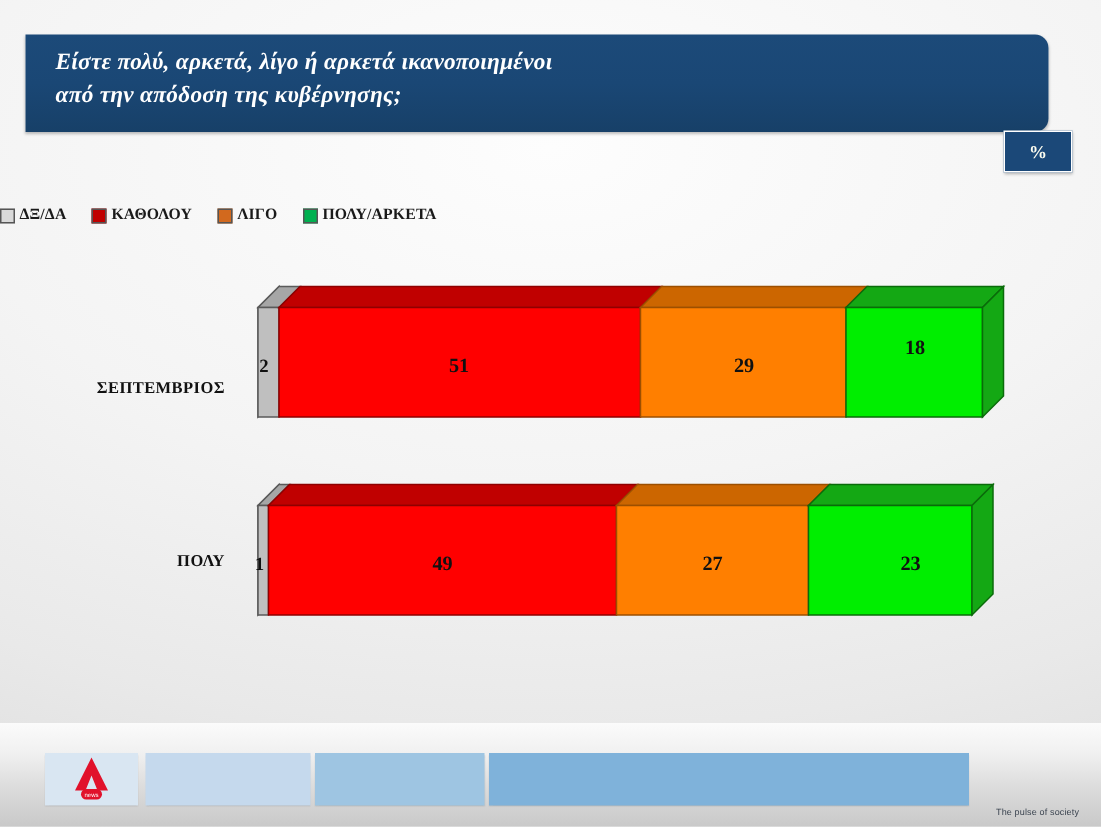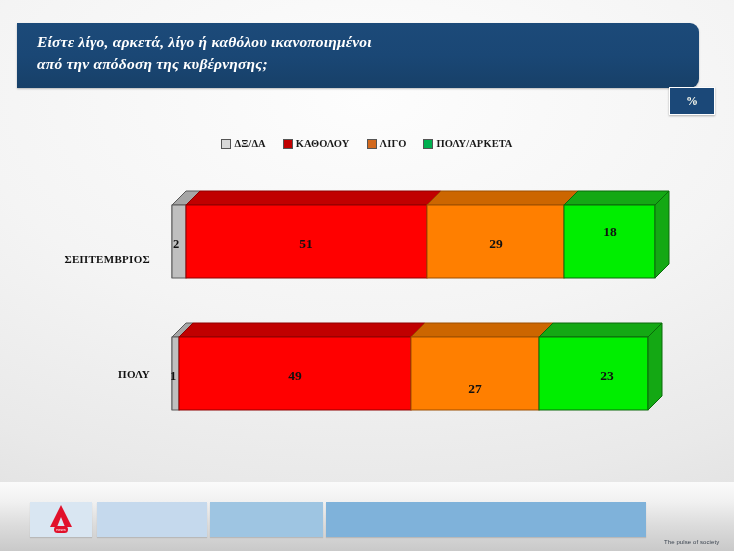--- a/index.html
+++ b/index.html
@@ -38,21 +38,21 @@
     box-shadow:0 1px 2px rgba(0,0,0,.3);
     display:flex;align-items:center;justify-content:center;
   }
   .pct-badge span{
     color:#fdfdf0;font-size:12px;font-weight:bold;
     font-family:"Liberation Serif", serif;
   }
   
   .legend{
     position:absolute;left:0;top:138px;width:734px;
-    display:flex;justify-content:center;align-items:center;gap:17px;
+    display:flex;align-items:center;gap:17px;
   }
   .legend-item{display:flex;align-items:center;gap:3px;}
   .legend-swatch{
     width:8px;height:8px;display:inline-block;
     border:1px solid #555;
   }
   .legend-label{
     font-family:"Liberation Serif", serif;
     font-size:10.5px;font-weight:bold;color:#1a1a1a;
     letter-spacing:.1px;
@@ -106,21 +106,21 @@
     font-size:6px;letter-spacing:.1px;
   }
   .a-logo{position:absolute;left:45px;top:503px;width:32px;height:33px;}
 </style>
 </head>
 <body>
 
 <div class="slide">
 
   <div class="title-banner">
-    <div class="title-text">Είστε λίγο, αρκετά, λίγο ή καθόλου ικανοποιημένοι
+    <div class="title-text">Είστε πολύ, αρκετά, λίγο ή αρκετά ικανοποιημένοι
 από την απόδοση της κυβέρνησης;</div>
   </div>
 
   <div class="pct-badge">
     <span>%</span>
   </div>
 
   <div class="legend">
     <div class="legend-item">
       <span class="legend-swatch" style="background:#d9d9d9;"></span>
@@ -181,21 +181,21 @@
   <div class="cat-label" style="left:20px;top:253px;width:130px;">ΣΕΠΤΕΜΒΡΙΟΣ</div>
   <div class="cat-label" style="left:20px;top:368px;width:130px;">ΠΟΛΥ</div>
 
   <div class="seg-value small" style="left:168px;top:237px;width:16px;">2</div>
   <div class="seg-value" style="left:276px;top:236px;width:60px;">51</div>
   <div class="seg-value" style="left:466px;top:236px;width:60px;">29</div>
   <div class="seg-value" style="left:580px;top:224px;width:60px;">18</div>
 
   <div class="seg-value small" style="left:165px;top:369px;width:16px;">1</div>
   <div class="seg-value" style="left:265px;top:368px;width:60px;">49</div>
-  <div class="seg-value" style="left:445px;top:381px;width:60px;font-family:Liberation Serif, serif;">27</div>
+  <div class="seg-value" style="left:445px;top:368px;width:60px;font-family:Liberation Serif, serif;">27</div>
   <div class="seg-value" style="left:577px;top:368px;width:60px;">23</div>
 
   <div class="footer-strip"></div>
 
   <div class="fchip fchip-logo"></div>
   <svg class="a-logo" viewBox="0 0 32 33">
     <path d="M16 2 L27 24 L20 24 L16 14 L12 24 L5 24 Z" fill="#e1112b"></path>
     <rect x="9" y="23" width="14" height="7" rx="3.5" fill="#e1112b"></rect>
     <text x="16" y="28.4" fill="#ffffff" font-family="Liberation Sans, sans-serif" font-size="4" text-anchor="middle">news</text>
   </svg>

